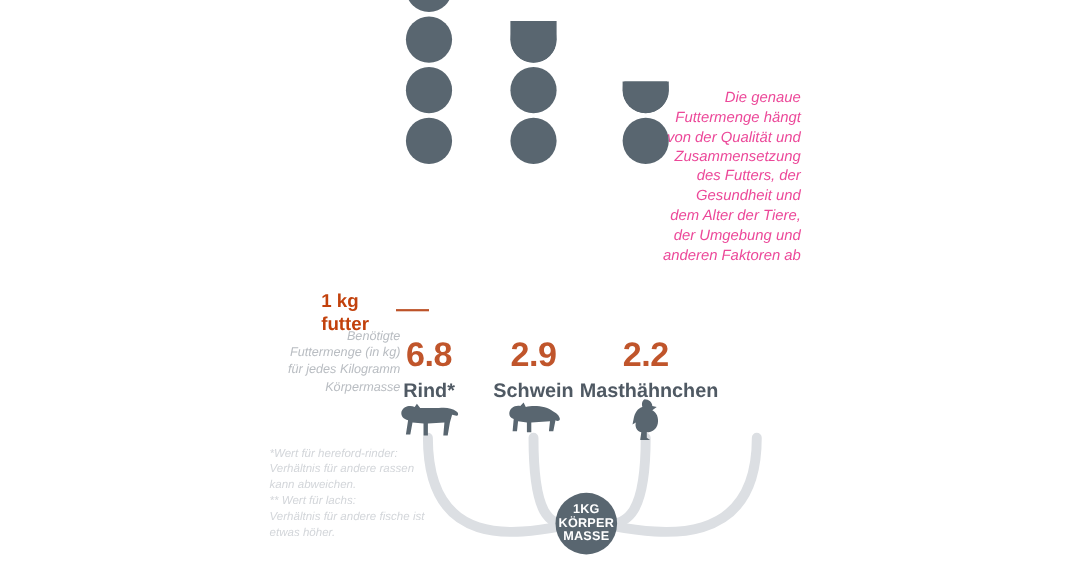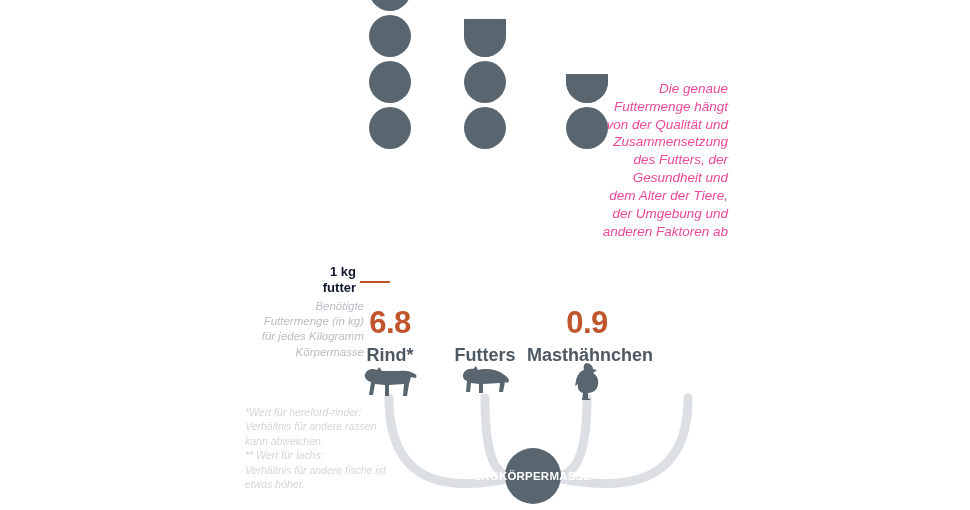--- a/index.html
+++ b/index.html
@@ -28,22 +28,22 @@
     text-align:right;font-size:11.5px;color:#b9bdc2;
   }
   #footnotes{
     left:245px;top:405px;width:200px;
     text-align:left;font-size:10.5px;color:#d3d6da;line-height:1.38;
   }
 
   
   #kg-futter-label{
     position:absolute;left:292px;top:264px;width:64px;
-    text-align:right;font-size:13px;font-weight:bold;
-    color:#0f172a;line-height:1.22;white-space:pre-line;
+    font-size:17px;font-weight:bold;
+    color:#c2410c;line-height:1.22;white-space:pre-line;
   }
   #kg-futter-line{
     position:absolute;left:360px;top:281px;
     width:30px;height:2px;background:#bd5329;
   }
 
   
   .col{position:absolute;top:0;width:120px;height:364px;}
   .stack{
     position:absolute;left:0;right:0;bottom:215px;
@@ -77,21 +77,21 @@
     display:flex;justify-content:center;align-items:flex-end;height:42px;
   }
   .animal-icon svg{display:block;}
 
   
   #arcs{position:absolute;left:0;top:0;width:970px;height:510px;}
   #badge{
     position:absolute;left:505px;top:448px;
     width:56px;height:56px;border-radius:50%;
     background:#596670;color:#ffffff;
-    display:flex;flex-direction:row;justify-content:center;align-items:center;
+    display:flex;flex-direction:column;justify-content:center;align-items:center;
     font-size:11.5px;font-weight:bold;line-height:1.08;letter-spacing:0.2px;
   }
   #badge span{display:block;}
 </style>
 </head>
 <body>
 
 <div id="stage">
 
   <svg id="arcs" viewBox="0 0 970 510" xmlns="http://www.w3.org/2000/svg">
@@ -149,36 +149,37 @@
   </div>
 
   <div class="col" style="left:425px">
     <div class="stack">
       <div class="dot"></div>
       <div class="dot"></div>
       <div class="dot-partial" style="height:37.8px">
           <i></i>
         </div>
     </div>
-    <div class="animal-name">Futters</div>
+    <div class="value">2.9</div>
+    <div class="animal-name">Schwein</div>
     <div class="animal-icon">
       <svg width="60" height="40" viewBox="0 0 60 40">
         <path fill="#596670" d="M8 14 C8 9 13 6 18 7 L21 4 L23 8 C30 6 42 7 48 12 C52 14 54 17 54 19 C54 21 51 21 50 20 L48 30 L44 30 L45 21 L28 22 L28 31 L24 31 L24 22 L16 21 L15 30 L11 30 L12 19 C9 18 8 16 8 14 Z"></path>
       </svg>
     </div>
   </div>
 
   <div class="col" style="left:527px">
     <div class="stack">
       <div class="dot"></div>
       <div class="dot-partial" style="height:29.4px">
           <i></i>
         </div>
     </div>
-    <div class="value">0.9</div>
+    <div class="value">2.2</div>
     <div class="animal-name">Masthähnchen</div>
     <div class="animal-icon">
       <svg width="38" height="42" viewBox="0 0 38 42">
         <path fill="#596670" d="M18 3 C22 3 25 6 25 9 L29 10 L25 13 C29 15 31 20 30 25 C29 30 25 33 20 33 L20 38 L23 40 L14 40 L15 33 C11 32 9 28 10 24 L7 26 L8 21 C9 15 12 11 16 10 C15 7 16 4 18 3 Z"></path>
       </svg>
     </div>
   </div>
 
 
   <div id="badge">

